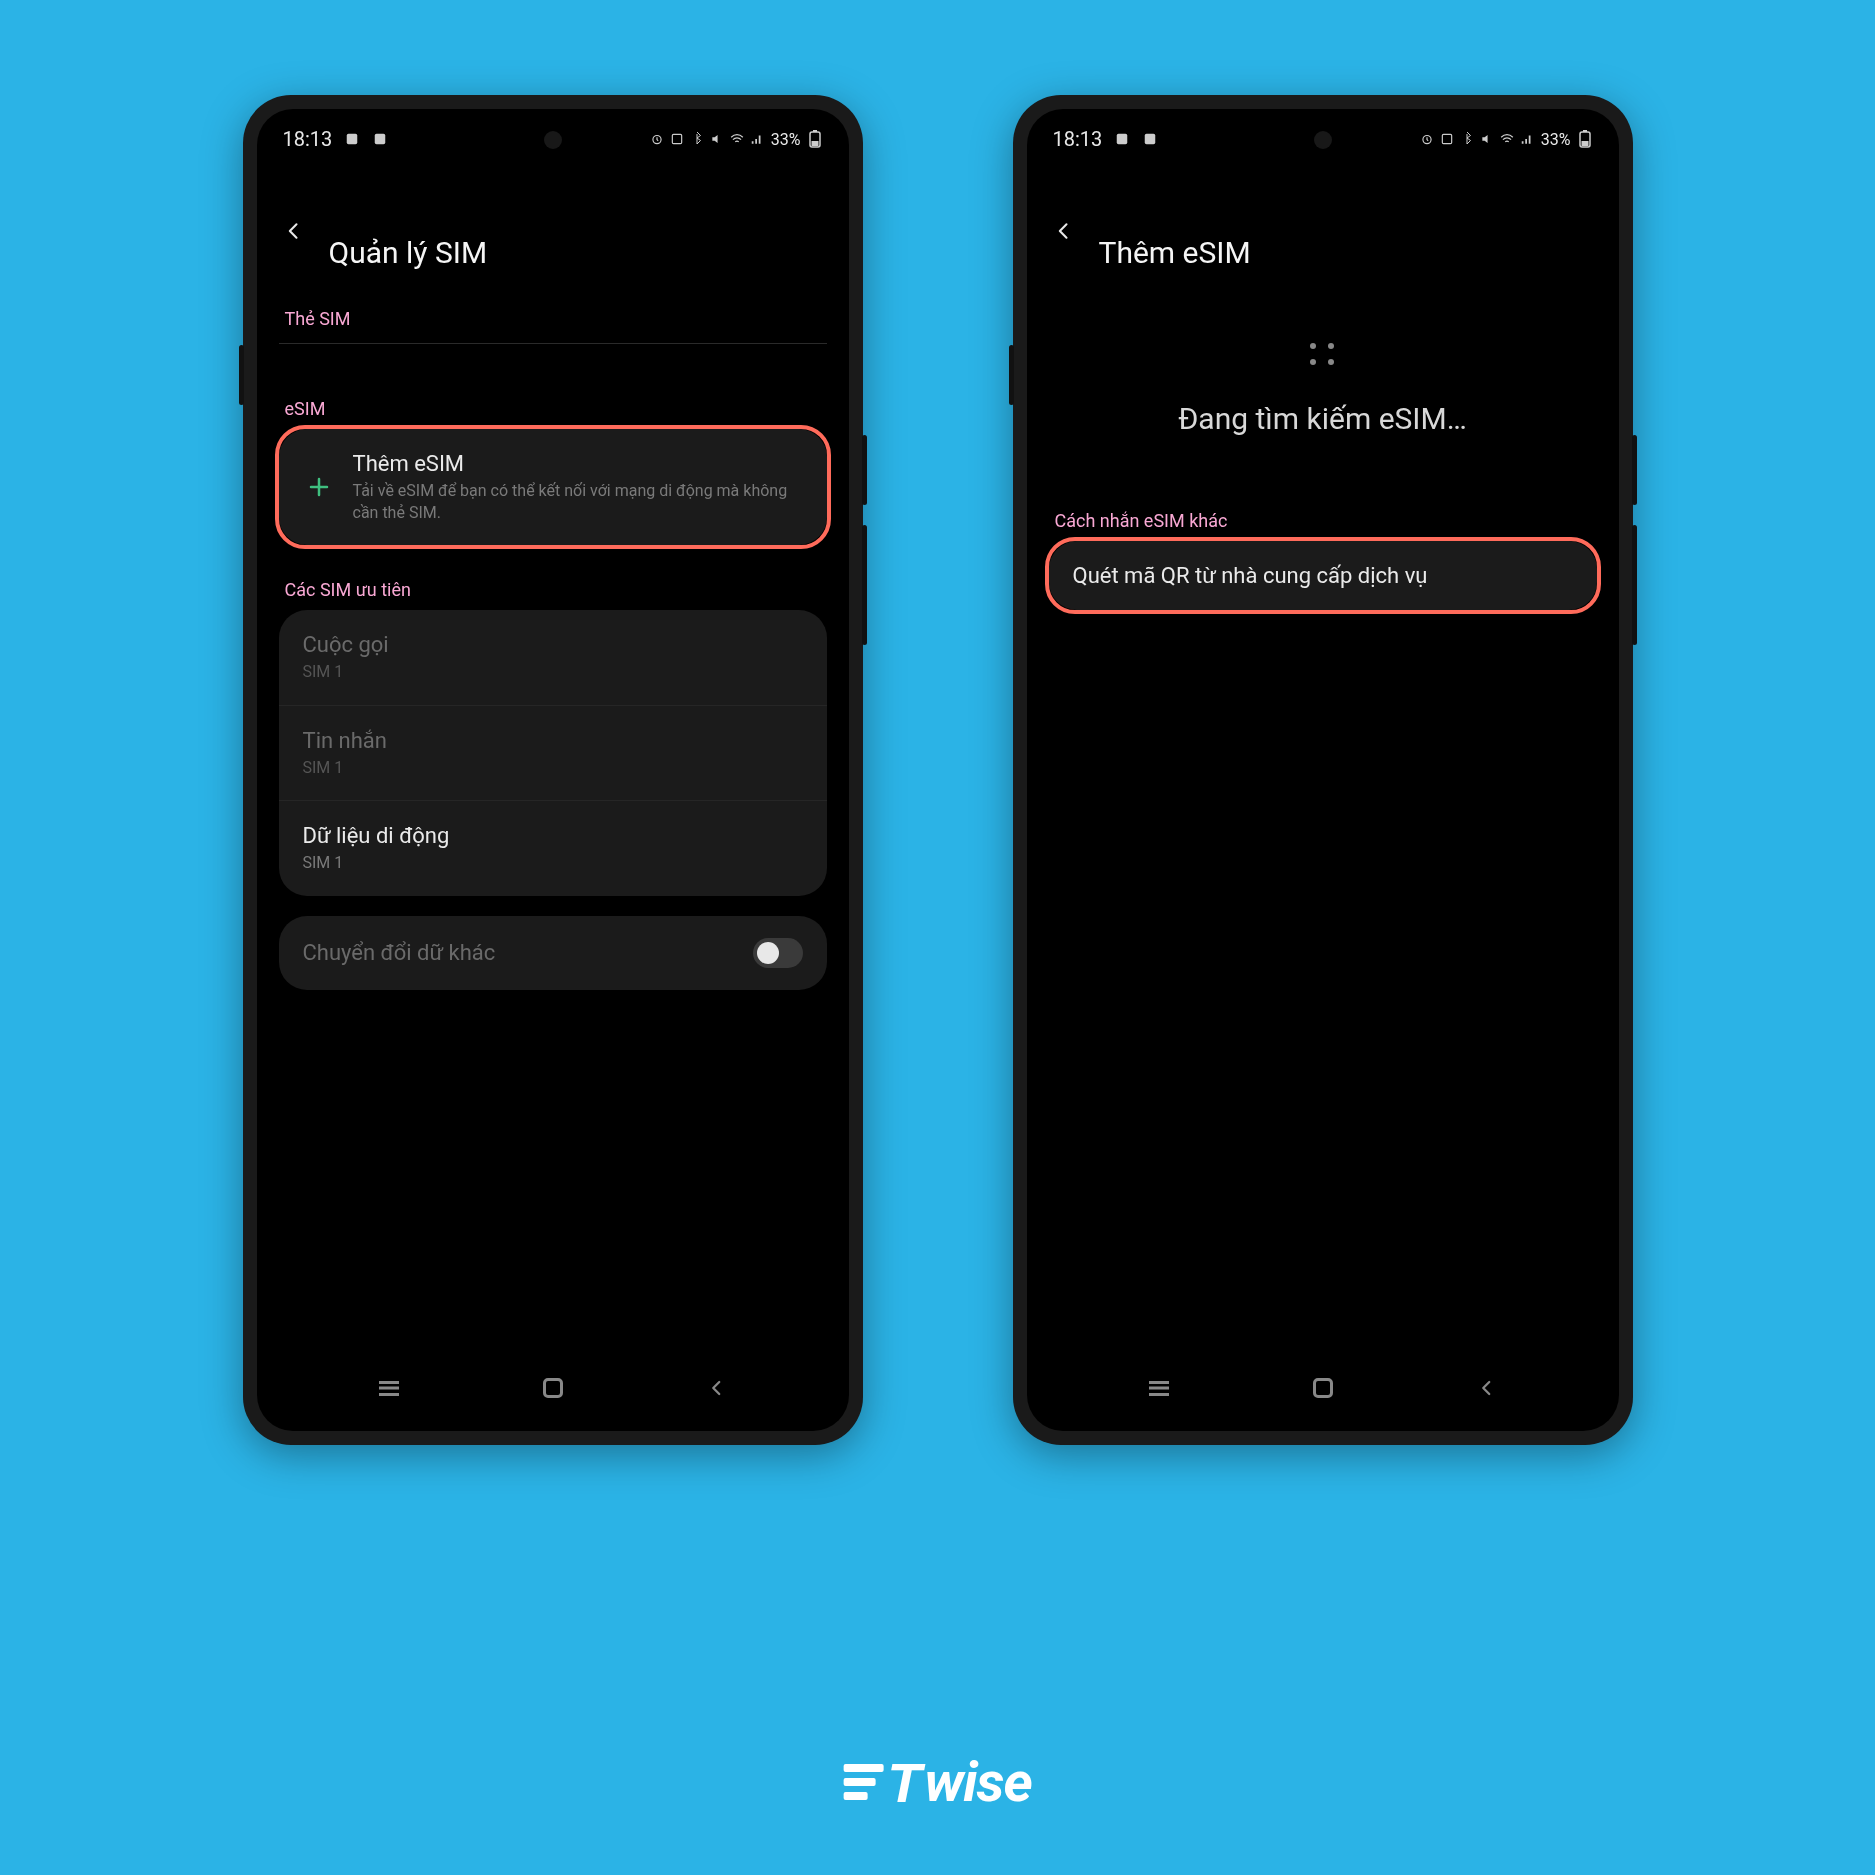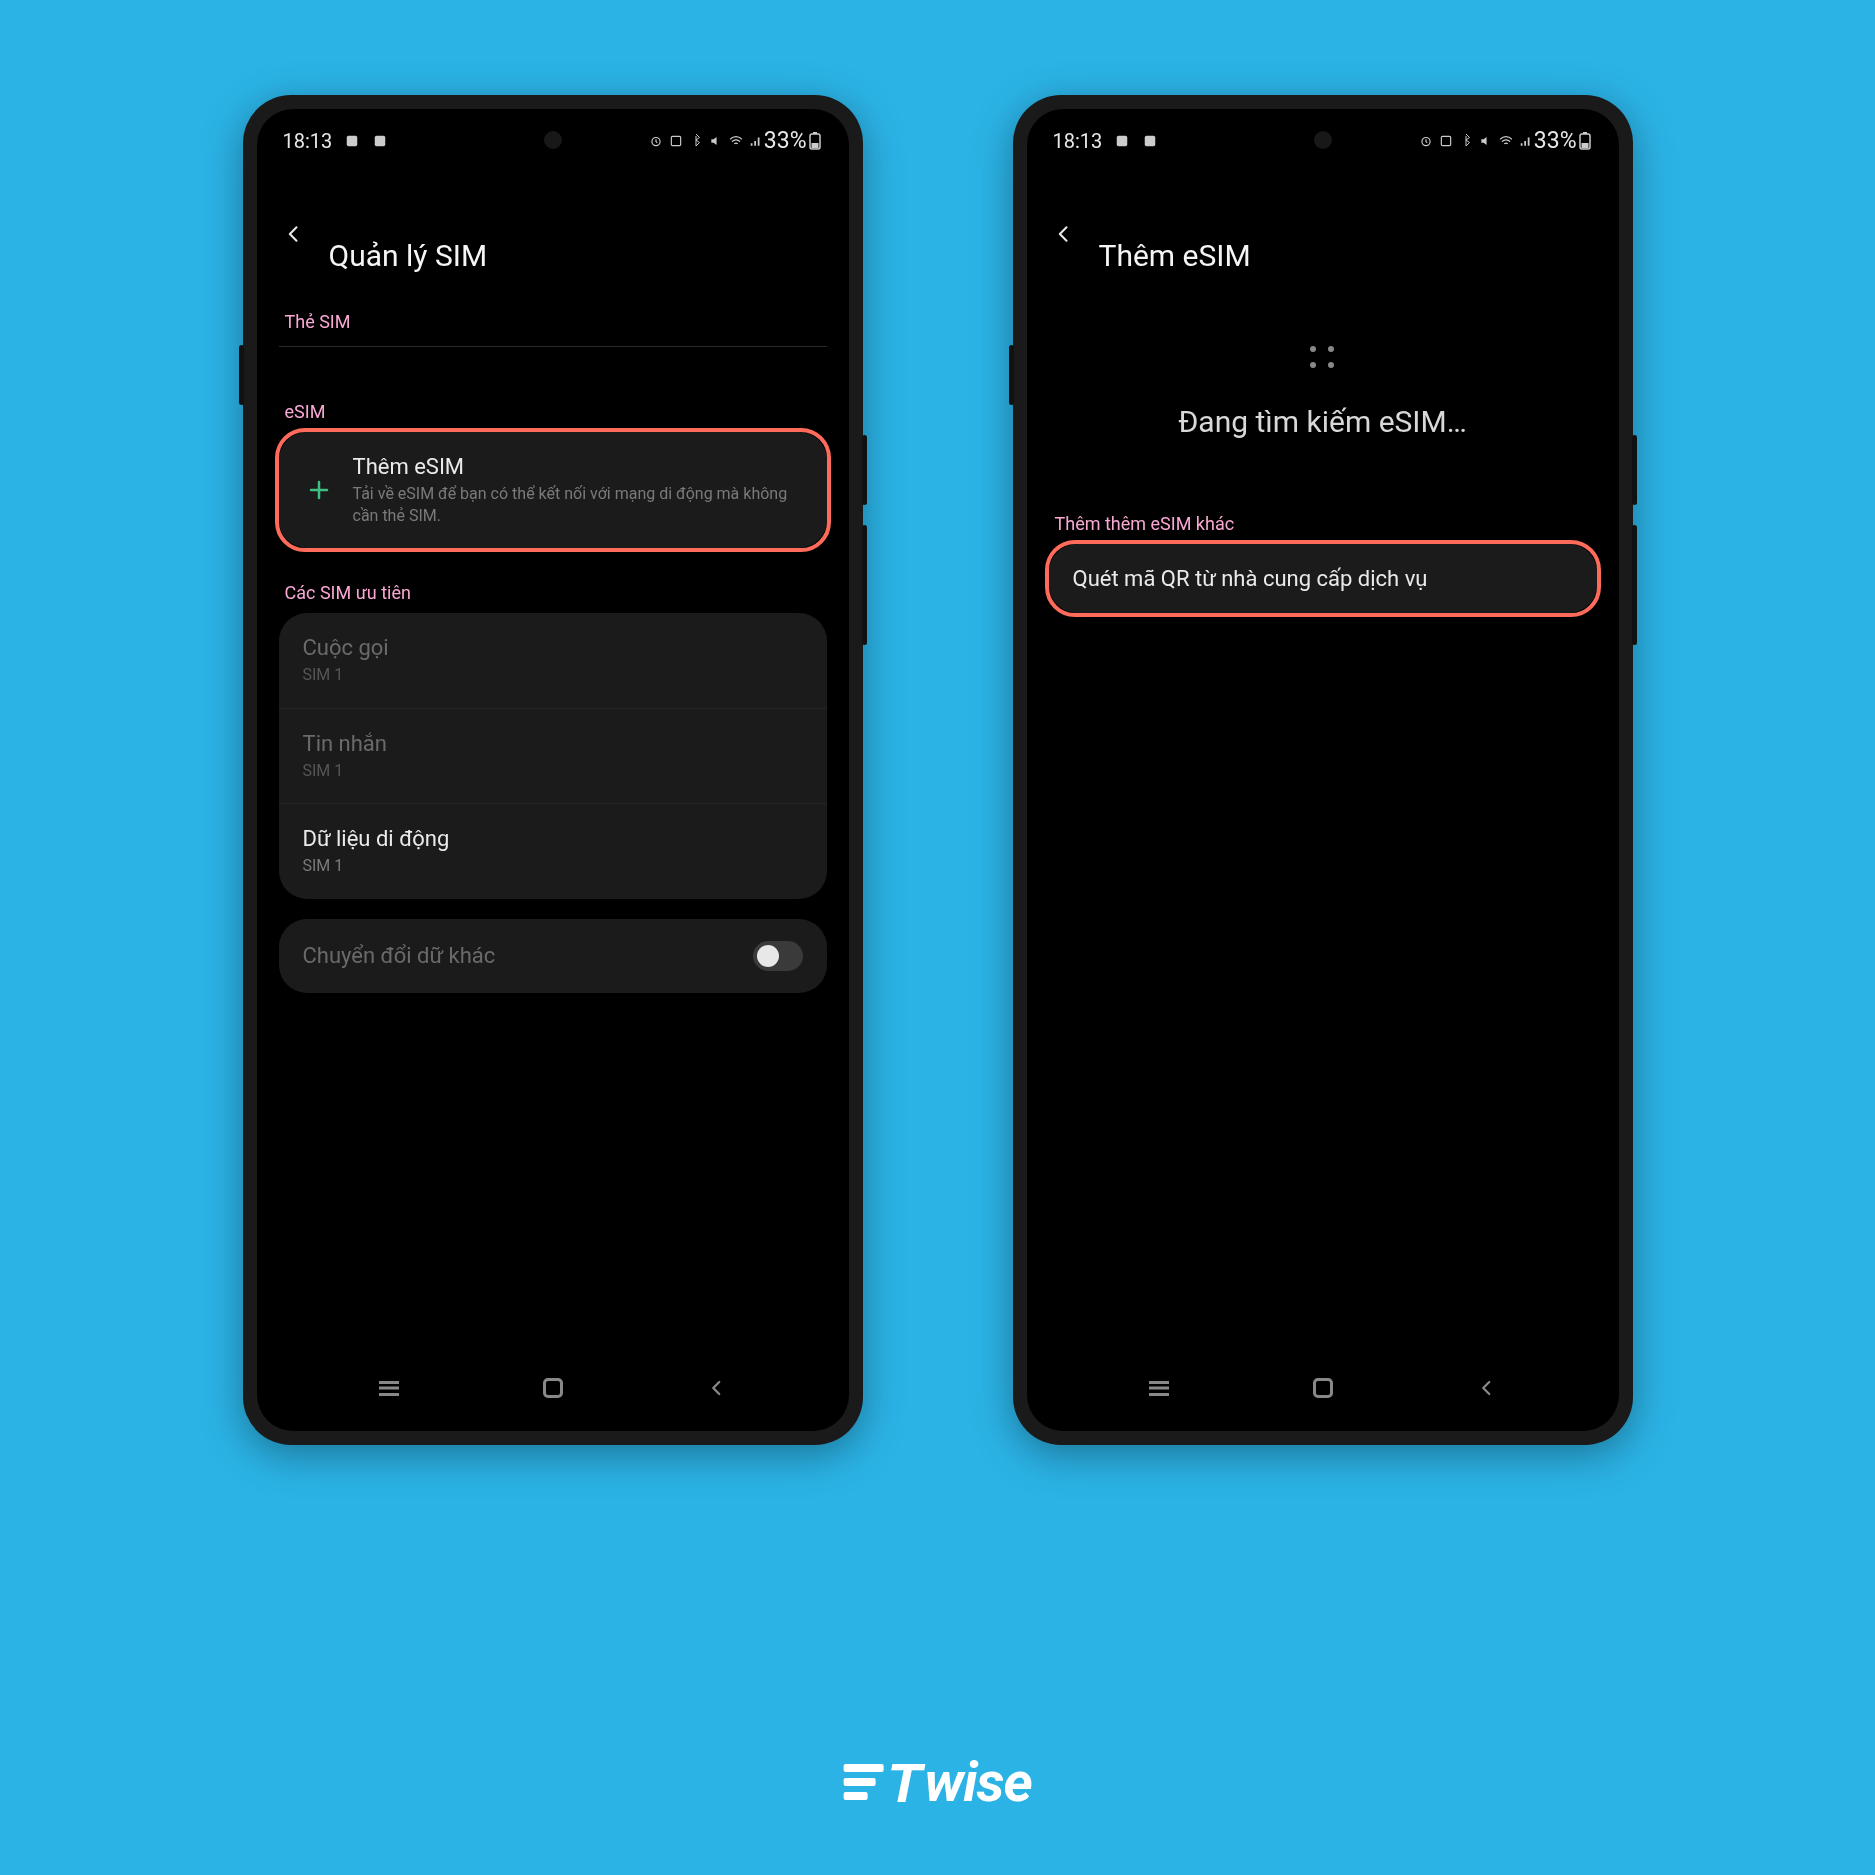--- a/index.html
+++ b/index.html
@@ -52,21 +52,21 @@
   .status-bar {
     display: flex;
     justify-content: space-between;
     align-items: center;
     padding: 18px 26px 6px 26px;
     font-size: 20px;
     color: #e8e8e8;
     font-weight: 400;
   }
   .status-left { display:flex; align-items:center; gap:12px;}
-  .status-right { display:flex; align-items:center; gap:0; font-size:23px;}
+  .status-right { display:flex; align-items:center; gap:6px; font-size:16px;}
   .status-icons { display:flex; align-items:center; gap:4px;}
   .tiny-ic { width:16px; height:16px; display:inline-flex; align-items:center; justify-content:center;}
   .header {
     display: flex;
     align-items: center;
     gap: 20px;
     padding: 34px 22px 24px 22px;
   }
   .back-chevron { width:30px; display:flex; align-items:center; justify-content:center;}
   .header-title { font-size: 30px; color: #f5f5f5; font-weight: 400; margin-top: 44px;}
@@ -386,21 +386,21 @@
         <div class="searching-area">
           <div class="dots-spinner">
             <span></span>
               <span></span>
               <span></span>
               <span></span>
           </div>
           <div class="searching-text">Đang tìm kiếm eSIM…</div>
         </div>
 
-        <div class="section-label" style="margin-top:30px;">Thêm thêm eSIM khác</div>
+        <div class="section-label" style="margin-top:30px;">Cách nhắn eSIM khác</div>
 
         <div class="card highlight-box">
           <div class="row">
             <div class="row-text">
               <div class="row-title">Quét mã QR từ nhà cung cấp dịch vụ</div>
             </div>
           </div>
         </div>
       </div>
 

